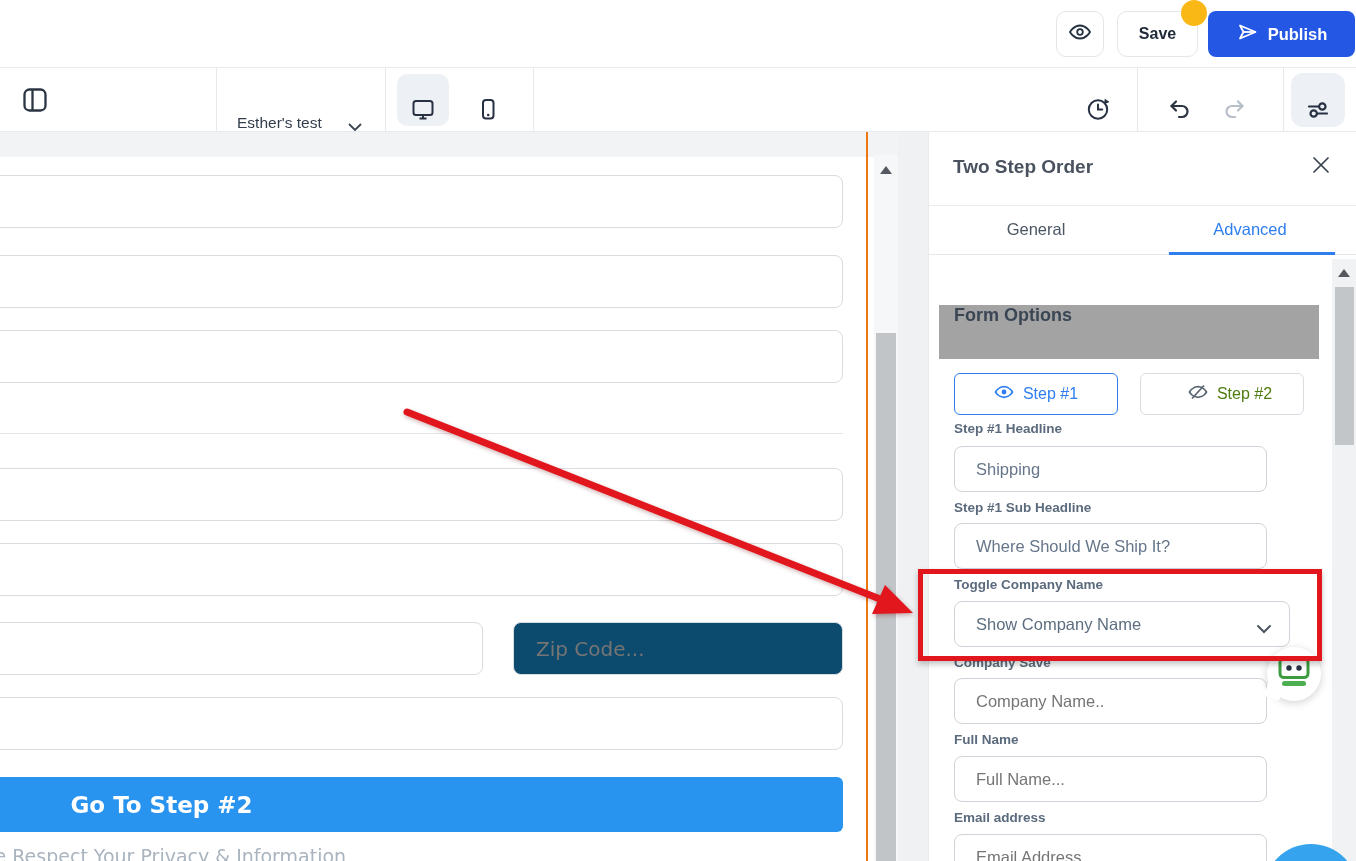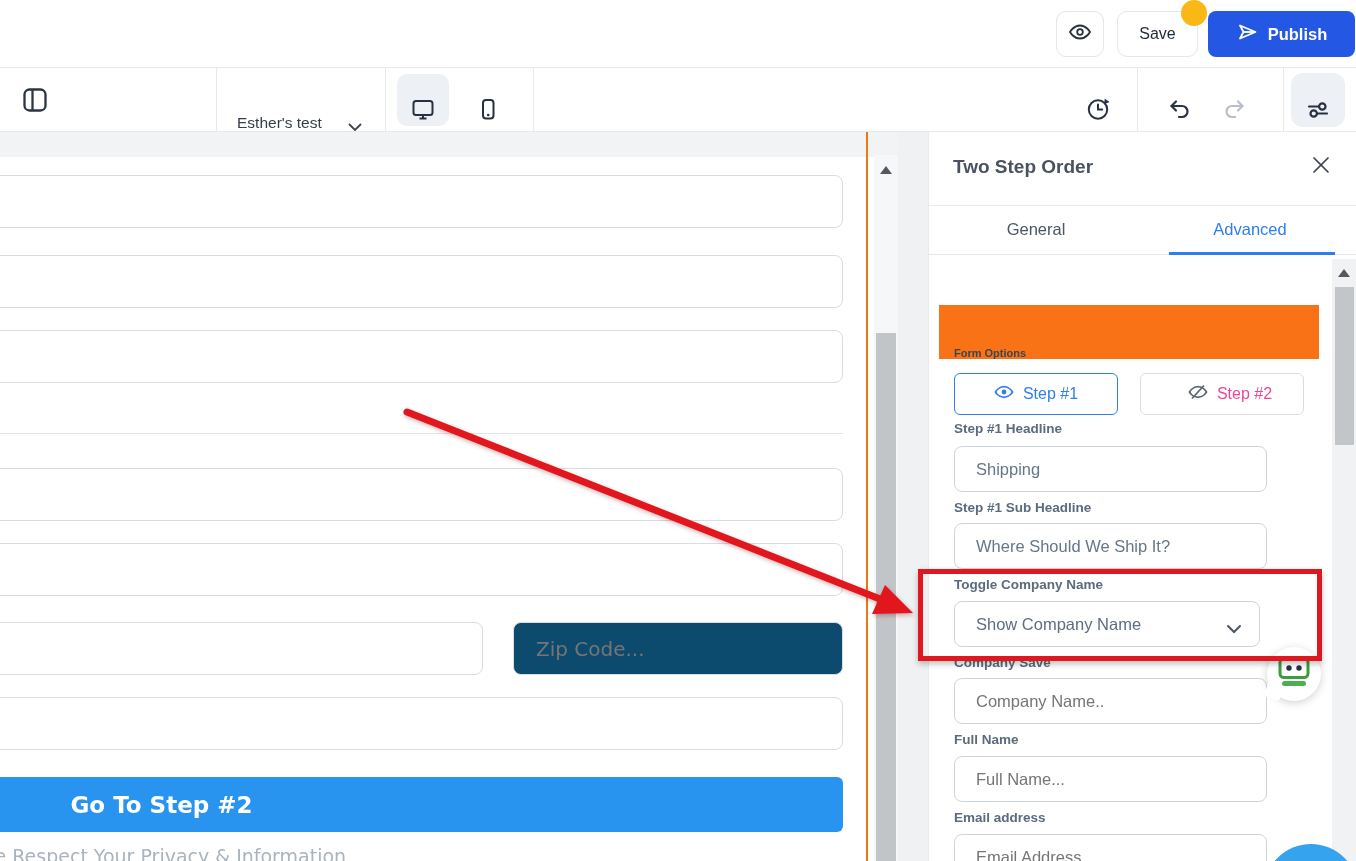--- a/index.html
+++ b/index.html
@@ -7,21 +7,21 @@
               font-family:"Liberation Sans", sans-serif; }
   #app { position:relative; width:1356px; height:861px; background:#fff; }
 
   
   .topbar { position:absolute; left:0; top:0; width:1356px; height:68px;
             background:#fff; border-bottom:1px solid #e7e9ec; z-index:3; }
   .iconbtn { position:absolute; display:flex; align-items:center; justify-content:center;
              background:#fff; border:1px solid #e3e6ea; border-radius:10px; cursor:pointer; }
   .btn-eye { left:1056px; top:11px; width:48px; height:46px; }
   .btn-save { left:1117px; top:11px; width:81px; height:46px;
-              font-size:16px; font-weight:400; color:#1f2937; }
+              font-size:16px; font-weight:700; color:#1f2937; }
   .yellow-dot { position:absolute; left:1181px; top:0; width:26px; height:26px;
                 border-radius:50%; background:#f9b816; z-index:4; }
   .btn-publish { position:absolute; left:1208px; top:11px; width:147px; height:46px;
                  background:#2457e4; border-radius:8px; color:#fff; display:flex;
                  align-items:center; justify-content:center; gap:10px;
                  font-size:16.5px; font-weight:700; cursor:pointer; }
 
   
   .toolbar { position:absolute; left:0; top:68px; width:1356px; height:64px;
              background:#fff; border-bottom:1px solid #e7e9ec; z-index:3; }
@@ -72,35 +72,35 @@
                  display:flex; align-items:center; justify-content:center; cursor:pointer; }
   .panel-hborder { position:absolute; left:0; top:73px; width:428px; height:1px; background:#e9ebee; }
   .tabs { position:absolute; left:0; top:73px; width:428px; height:50px; display:flex;
           border-bottom:1px solid #e6e8eb; }
   .tab { flex:1; display:flex; align-items:center; justify-content:center;
          font-size:16.5px; color:#4a5663; cursor:pointer; }
   .tab.active { color:#2e7ef0; font-weight:500; }
   .tab-underline { position:absolute; left:240px; top:120px; width:166px; height:3px; background:#2e7ef0; }
 
   .section-box { position:absolute; left:10px; top:173px; width:380px; height:54px;
-                 background:#f97316; display:flex; align-items:flex-end; padding-left:15px;
-                 font-size:11px; font-weight:700; color:#3a4654; }
+                 background:#a3a3a3; display:flex; align-items:flex-start; padding-left:15px;
+                 font-size:18px; font-weight:700; color:#3a4654; }
   .step-btn { position:absolute; top:241px; width:164px; height:42px; border-radius:6px;
               display:flex; align-items:center; justify-content:center; gap:9px;
               font-size:16px; background:#fff; cursor:pointer; }
   .step-btn.active { left:25px; border:1px solid #2e7ef0; color:#2e7ef0; }
-  .step-btn.inactive { left:211px; border:1px solid #d9dde2; color:#ec4899;padding-left:16px; }
+  .step-btn.inactive { left:211px; border:1px solid #d9dde2; color:#4d7c0f;padding-left:16px; }
 
   .f-label { position:absolute; left:25px; font-size:13.5px; font-weight:700; color:#5b6b7d; }
   .f-input { position:absolute; left:25px; width:313px; height:46px; border:1px solid #cfd4da;
              border-radius:8px; background:#fff; }
   .f-input input { width:100%; height:100%; border:none; outline:none; background:transparent;
                    padding-left:21px; font-family:"Liberation Sans", sans-serif;
                    font-size:16.5px; color:#66768a; }
-  .f-select { position:absolute; left:25px; width:306px; height:46px; border:1px solid #cfd4da;
+  .f-select { position:absolute; left:25px; width:336px; height:46px; border:1px solid #cfd4da;
               border-radius:8px; background:#fff; display:flex; align-items:center;
               padding-left:21px; font-size:16.5px; color:#5d6e80; cursor:pointer; }
   .f-select .sel-caret { position:absolute; right:17px; top:17px; }
 
   .p-scroll-track { position:absolute; left:403px; top:127px; width:25px; height:602px; background:#f1f2f4; }
   .p-scroll-arrow { position:absolute; left:409px; top:137px; }
   .p-scroll-thumb { position:absolute; left:406px; top:155px; width:19px; height:158px; background:#c3c6c9; }
 
   
   .red-box { position:absolute; left:918px; top:569px; width:404px; height:92px;

